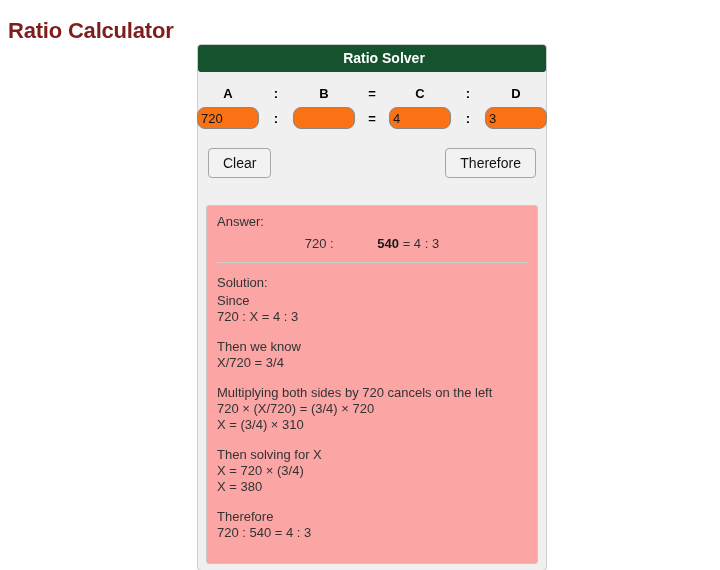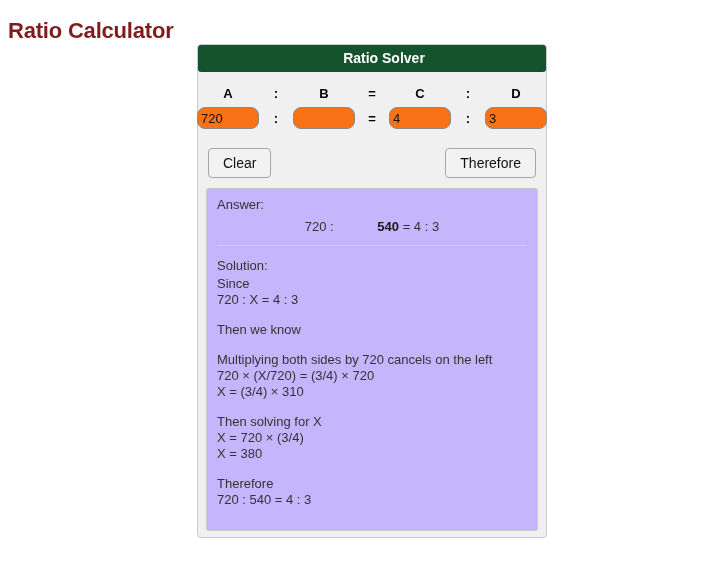--- a/index.html
+++ b/index.html
@@ -85,42 +85,42 @@
     font-size: 13px;
     color: #111111;
     padding: 1px 3px;
     border-radius: 8px;
   }
 
   
   #buttons-row {
     position: relative;
     height: 46px;
-    margin: 13px 10px 0 10px;
+    margin: 13px 10px 17px 10px;
   }
   .btn {
     position: absolute;
     top: 6px;
     height: 30px;
     background: #f2f2f2;
     border: 1px solid #a6a6a6;
     border-radius: 4px;
     font-family: "Liberation Sans", sans-serif;
     font-size: 14px;
     color: #111111;
     cursor: pointer;
     padding: 0 14px;
   }
   #clear-button { left: 0; }
   #calculate-button { right: 0; }
 
   
   #answer-box {
     margin: 0 8px 6px 8px;
-    background: #c4b5fd;
+    background: #fca5a5;
     border: 1px solid #c8c8c8;
     border-radius: 3px;
     padding: 8px 10px 10px 10px;
     font-size: 13px;
     color: #333333;
     line-height: 16px;
   }
   #answer-label { color: #333333; }
   #answer-equation {
     text-align: center;
@@ -185,20 +185,21 @@
 
     <div id="solution-label">Solution:</div>
 
     <div id="solution-blocks">
         <div class="sol-block">
           <div class="sol-line">Since</div>
           <div class="sol-line">720 : X = 4 : 3</div>
         </div>
         <div class="sol-block">
           <div class="sol-line">Then we know</div>
+          <div class="sol-line">X/720 = 3/4</div>
         </div>
         <div class="sol-block">
           <div class="sol-line">Multiplying both sides by 720 cancels on the left</div>
           <div class="sol-line">720 × (X/720) = (3/4) × 720</div>
           <div class="sol-line">X = (3/4) × 310</div>
         </div>
         <div class="sol-block">
           <div class="sol-line">Then solving for X</div>
           <div class="sol-line">X = 720 × (3/4)</div>
           <div class="sol-line">X = 380</div>

